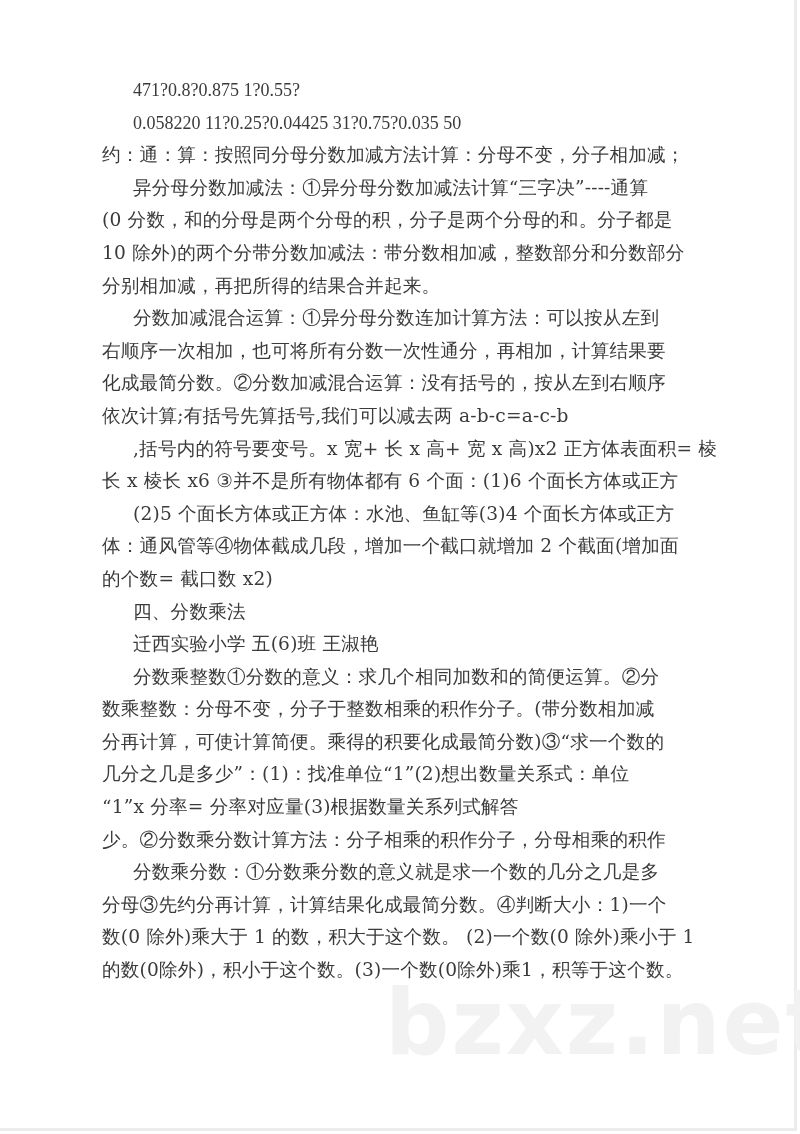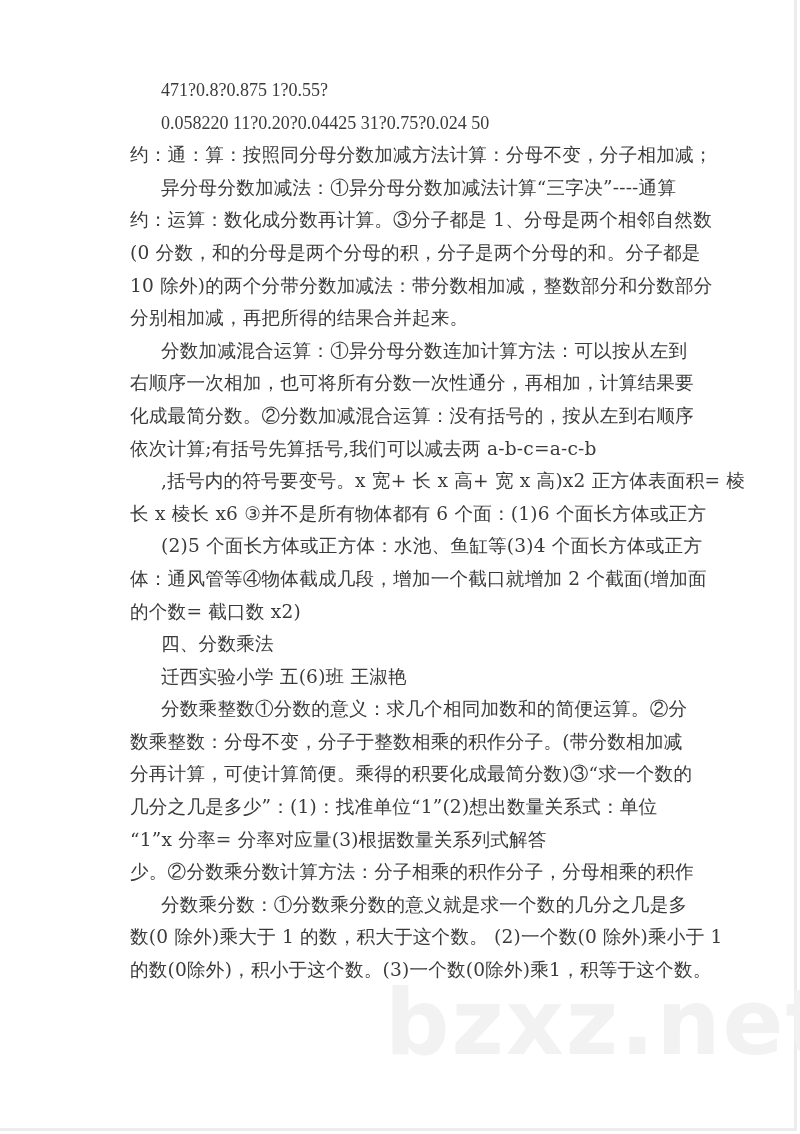--- a/index.html
+++ b/index.html
@@ -20,21 +20,21 @@
       left: 0;
       top: 0;
       width: 794px;
       height: 1128px;
       background: #ffffff;
       border-right: 3px solid #ececec;
       border-bottom: 3px solid #ececec;
     }
     .content {
       position: absolute;
-      left: 130px;
+      left: 102px;
       top: 74px;
       width: 568px;
     }
     .line {
       font-size: 18.6px;
       line-height: 32.6px;
       height: 32.6px;
       white-space: nowrap;
       letter-spacing: 0.2px;
     }
@@ -59,24 +59,23 @@
     }
     .content { z-index: 1; }
   </style>
 </head>
 <body>
 
 <div class="page">
   <div class="watermark">bzxz.net</div>
   <div class="content">
     <div class="line indent num">471?0.8?0.875 1?0.55?</div>
-    <div class="line indent num">0.058220 11?0.20?0.04425 31?0.75?0.024 50</div>
+    <div class="line indent num">0.058220 11?0.25?0.04425 31?0.75?0.035 50</div>
     <div class="line">约：通：算：按照同分母分数加减方法计算：分母不变，分子相加减；</div>
     <div class="line indent">异分母分数加减法：①异分母分数加减法计算“三字决”----通算</div>
-    <div class="line">约：运算：数化成分数再计算。③分子都是 1、分母是两个相邻自然数</div>
     <div class="line">(0 分数，和的分母是两个分母的积，分子是两个分母的和。分子都是</div>
     <div class="line">10  除外)的两个分带分数加减法：带分数相加减，整数部分和分数部分</div>
     <div class="line">分别相加减，再把所得的结果合并起来。</div>
     <div class="line indent">分数加减混合运算：①异分母分数连加计算方法：可以按从左到</div>
     <div class="line">右顺序一次相加，也可将所有分数一次性通分，再相加，计算结果要</div>
     <div class="line">化成最简分数。②分数加减混合运算：没有括号的，按从左到右顺序</div>
     <div class="line">依次计算;有括号先算括号,我们可以减去两  a-b-c=a-c-b</div>
     <div class="line indent">,括号内的符号要变号。x 宽+ 长 x 高+ 宽 x 高)x2 正方体表面积= 棱</div>
     <div class="line">长 x 棱长 x6 ③并不是所有物体都有 6 个面：(1)6 个面长方体或正方</div>
     <div class="line indent">(2)5 个面长方体或正方体：水池、鱼缸等(3)4 个面长方体或正方</div>
@@ -84,16 +83,17 @@
     <div class="line">的个数= 截口数 x2)</div>
     <div class="line indent">四、分数乘法</div>
     <div class="line indent">迁西实验小学 五(6)班 王淑艳</div>
     <div class="line indent">分数乘整数①分数的意义：求几个相同加数和的简便运算。②分</div>
     <div class="line">数乘整数：分母不变，分子于整数相乘的积作分子。(带分数相加减</div>
     <div class="line">分再计算，可使计算简便。乘得的积要化成最简分数)③“求一个数的</div>
     <div class="line">几分之几是多少”：(1)：找准单位“1”(2)想出数量关系式：单位</div>
     <div class="line">“1”x 分率= 分率对应量(3)根据数量关系列式解答</div>
     <div class="line">少。②分数乘分数计算方法：分子相乘的积作分子，分母相乘的积作</div>
     <div class="line indent">分数乘分数：①分数乘分数的意义就是求一个数的几分之几是多</div>
+    <div class="line">分母③先约分再计算，计算结果化成最简分数。④判断大小：1)一个</div>
     <div class="line">数(0 除外)乘大于 1 的数，积大于这个数。 (2)一个数(0 除外)乘小于 1</div>
     <div class="line">的数(0除外)，积小于这个数。(3)一个数(0除外)乘1，积等于这个数。</div>
   </div>
 </div>
 
 </body></html>

